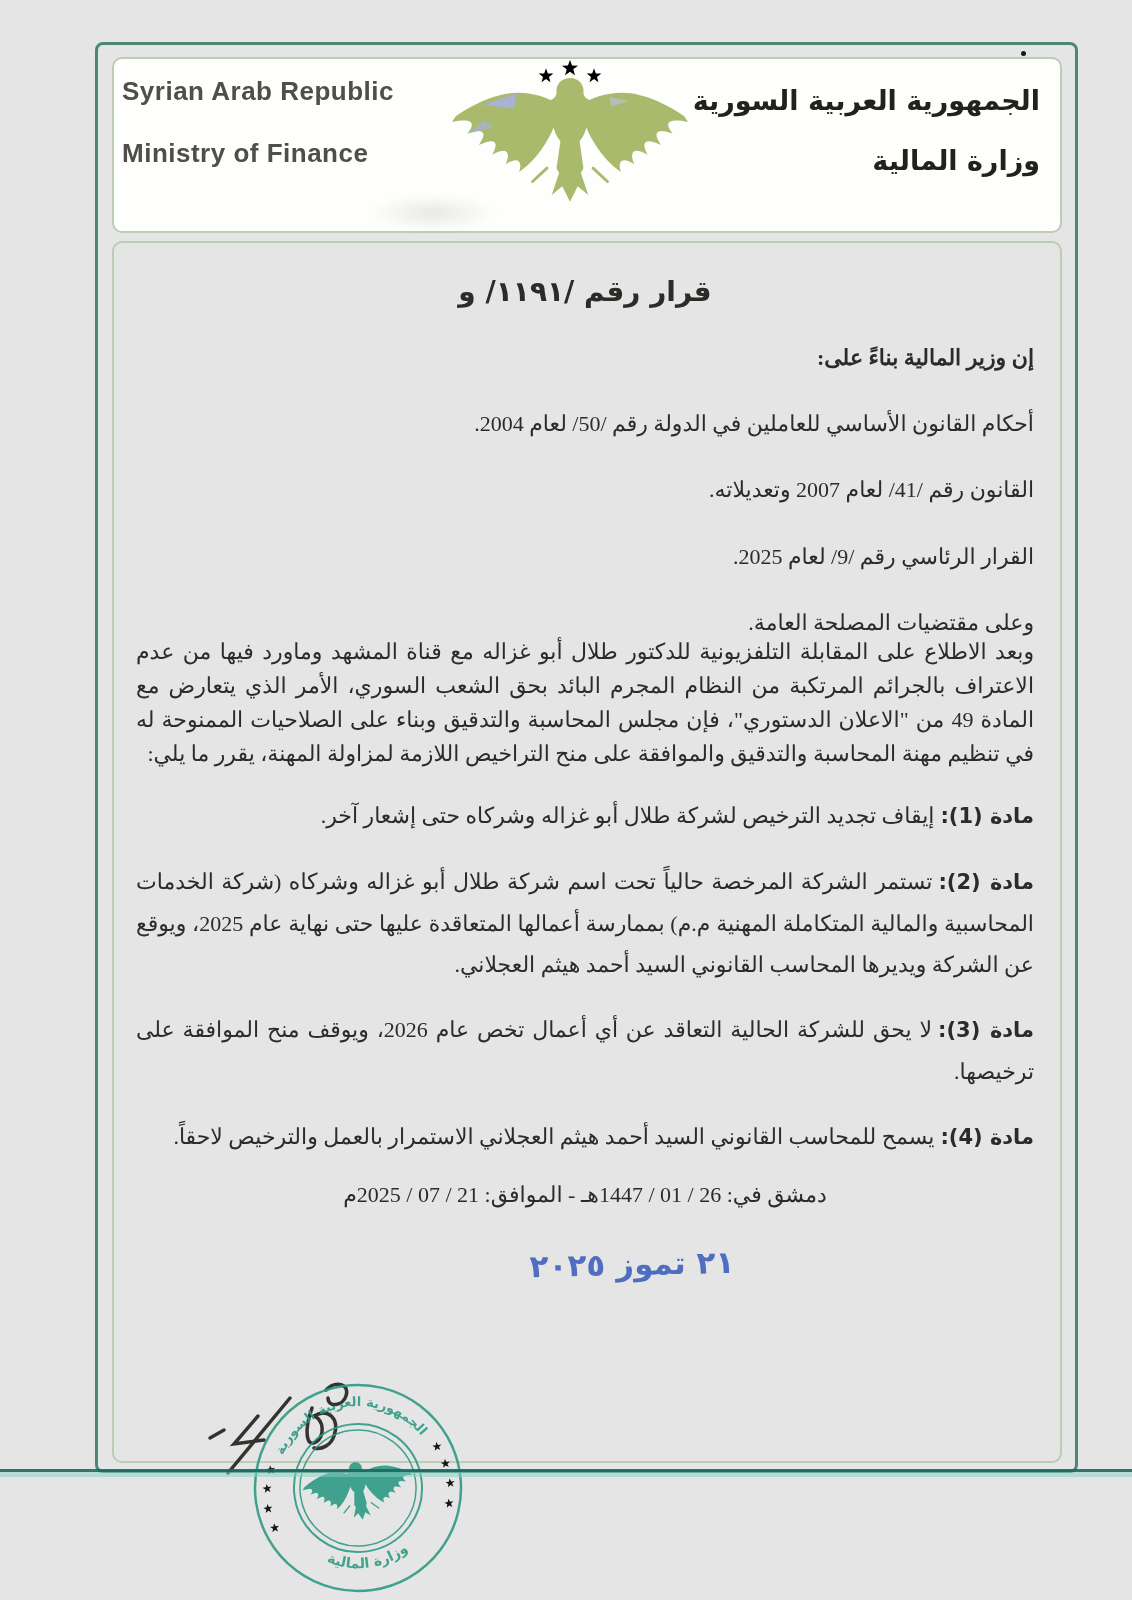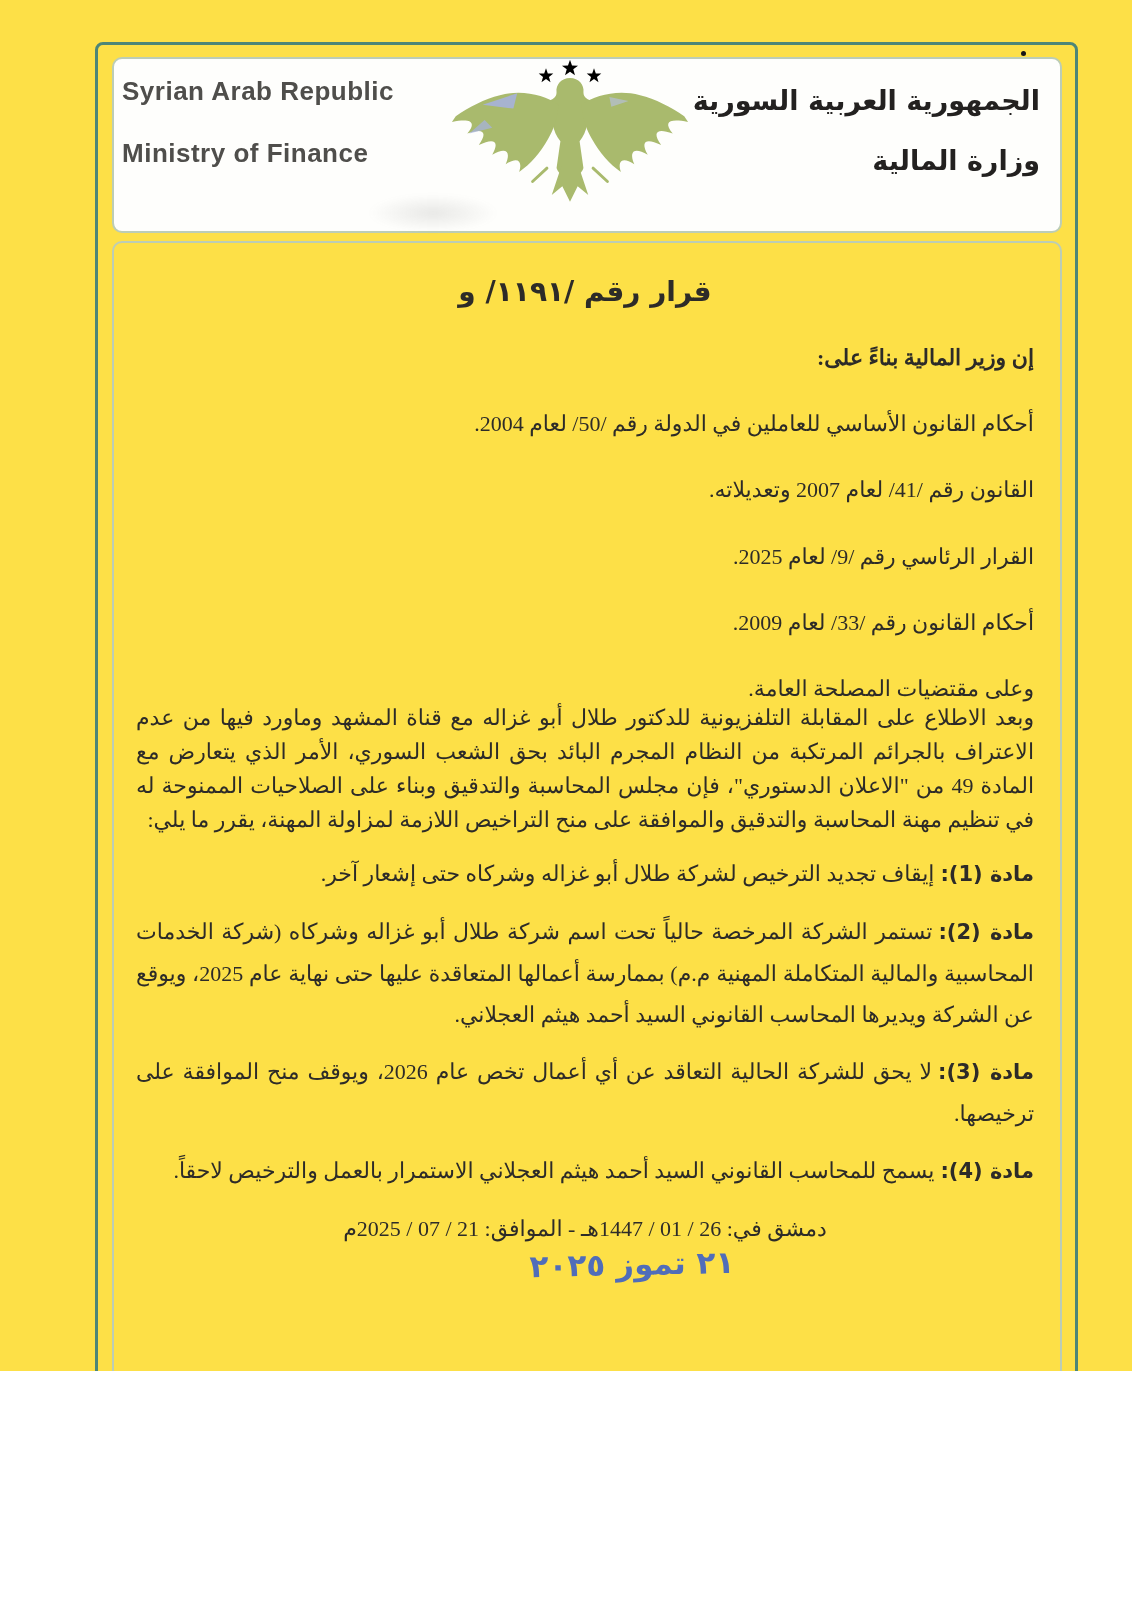--- a/index.html
+++ b/index.html
@@ -1,18 +1,18 @@
 <!DOCTYPE html>
 <html lang="ar"><head>
 <meta charset="utf-8">
 <style>
   html,body { margin:0; padding:0; background:#ffffff; }
   .page {
-    position:relative; width:1132px; height:1371px;
-    background:#fde047; overflow:hidden;
+    position:relative; width:1132px; height:1600px;
+    background:#e5e5e5; overflow:hidden;
     font-family:"DejaVu Sans", sans-serif; color:#2d2b28;
   }
   
   .outer-border { position:absolute; left:95px; top:42px; width:977px; height:1425px;
     border:3px solid #4d8677; border-radius:8px; }
   .header-box { position:absolute; left:112px; top:57px; width:946px; height:172px;
     border:2px solid #bccdb6; border-radius:10px; background:#fefefc; }
   .body-box { position:absolute; left:112px; top:241px; width:946px; height:1218px;
     border:2px solid #bccdb6; border-radius:10px; }
   
@@ -32,21 +32,21 @@
     filter:blur(2px); }
   
   .body-content { position:absolute; left:112px; top:241px; width:946px; height:1218px;
     box-sizing:border-box; padding:26px 24px 0; direction:rtl;
     font-family:"Liberation Serif", serif; font-size:22px; color:#2d2b28; }
   .decree-title { text-align:center; font-weight:700; font-size:28px; margin-top:8px;
     font-family:"DejaVu Sans", sans-serif; letter-spacing:1px; }
   .intro { margin-top:38px; line-height:1.1;font-weight:bold; }
   .basis-item { margin-top:42px; line-height:1.1; }
   .preamble { line-height:34px; text-align:justify; }
-  .article { margin-top:16px; line-height:41px; text-align:justify; }
+  .article { margin-top:24px; line-height:41px; text-align:justify; }
   .article .lbl { font-weight:700; margin-left:6px; font-family:"DejaVu Sans", sans-serif; font-size:21px; }
   .date-line { margin-top:24px; text-align:center; }
   
   .sig-block { position:absolute; left:118px; top:1252px; width:266px; text-align:center;
     direction:rtl; font-weight:700; font-size:21px; color:#242424; }
   .sig-block div { line-height:1.15; }
   .sig-block .s2 { margin-top:17px; }
   .sig-block .s3 { margin-top:16px; }
   
   .blue-stamp { position:absolute; left:512px; top:1246px; width:240px; text-align:center;
@@ -105,21 +105,20 @@
     <div class="l1">الجمهورية العربية السورية</div>
     <div class="l2">وزارة المالية</div>
   </div>
 
   <div class="body-content">
     <div class="decree-title">قرار رقم /١١٩١/ و</div>
     <div class="intro">إن وزير المالية بناءً على:</div>
     <div class="basis-item">أحكام القانون الأساسي للعاملين في الدولة رقم /50/ لعام 2004.</div>
     <div class="basis-item">القانون رقم /41/ لعام 2007 وتعديلاته.</div>
     <div class="basis-item">القرار الرئاسي رقم /9/ لعام 2025.</div>
-    <div class="basis-item">أحكام القانون رقم /33/ لعام 2009.</div>
     <div class="basis-item">وعلى مقتضيات المصلحة العامة.</div>
     <div class="preamble">وبعد الاطلاع على المقابلة التلفزيونية للدكتور طلال أبو غزاله مع قناة المشهد وماورد فيها من عدم الاعتراف بالجرائم المرتكبة من النظام المجرم البائد بحق الشعب السوري، الأمر الذي يتعارض مع المادة 49 من "الاعلان الدستوري"، فإن مجلس المحاسبة والتدقيق وبناء على الصلاحيات الممنوحة له في تنظيم مهنة المحاسبة والتدقيق والموافقة على منح التراخيص اللازمة لمزاولة المهنة، يقرر ما يلي:</div>
 
     <div class="article">
       <span class="lbl">مادة (1):</span><span>إيقاف تجديد الترخيص لشركة طلال أبو غزاله وشركاه حتى إشعار آخر.</span>
     </div>
     <div class="article">
       <span class="lbl">مادة (2):</span><span>تستمر الشركة المرخصة حالياً تحت اسم شركة طلال أبو غزاله وشركاه (شركة الخدمات المحاسبية والمالية المتكاملة المهنية م.م) بممارسة أعمالها المتعاقدة عليها حتى نهاية عام 2025، ويوقع عن الشركة ويديرها المحاسب القانوني السيد أحمد هيثم العجلاني.</span>
     </div>
     <div class="article">

